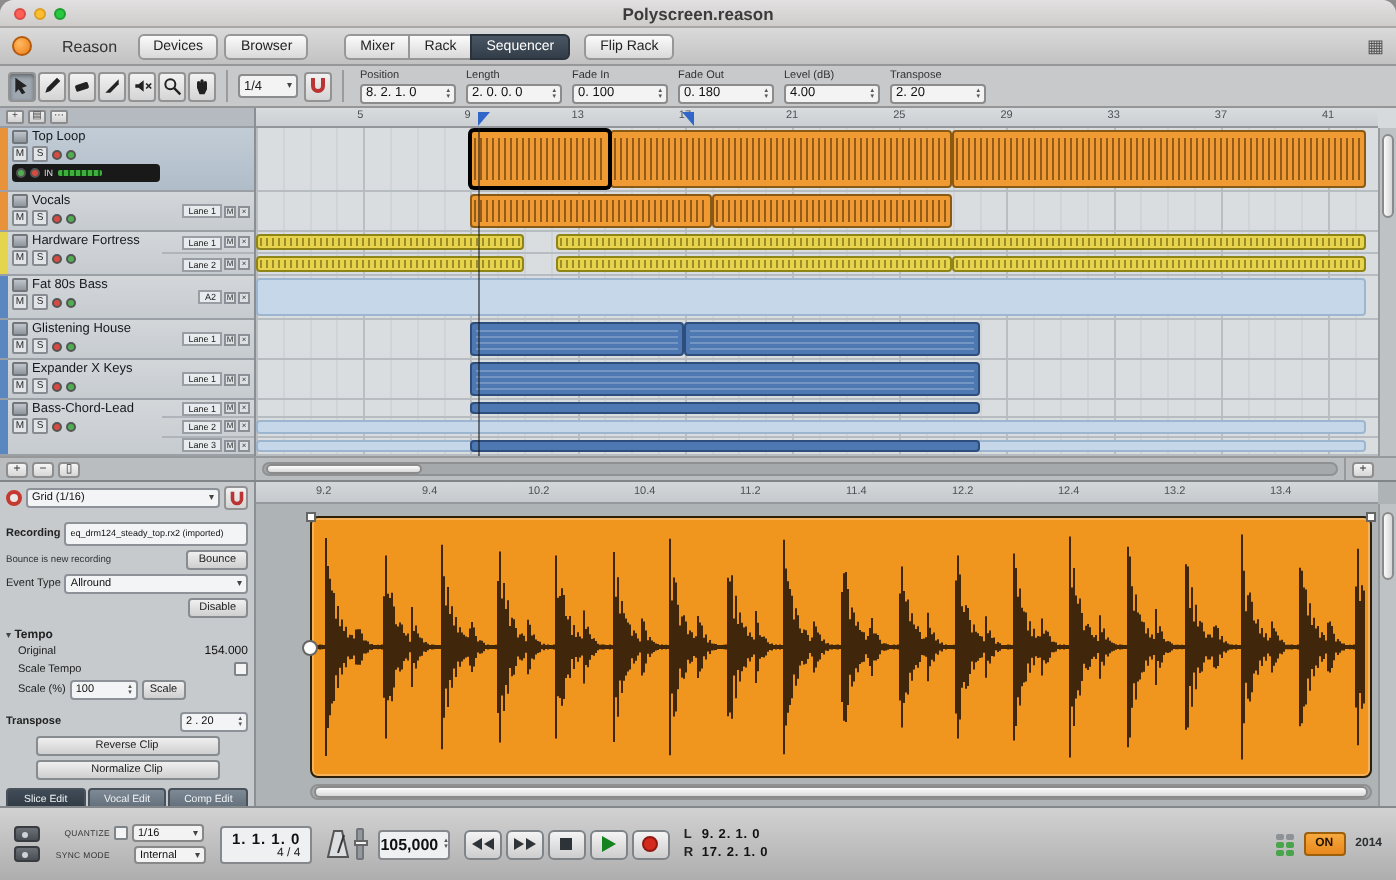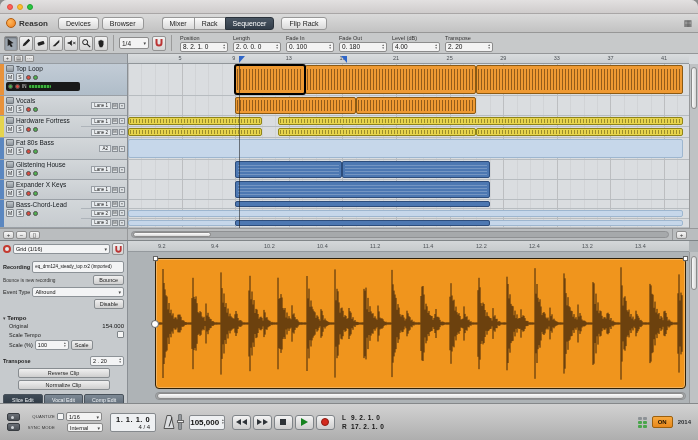--- a/index.html
+++ b/index.html
@@ -10,21 +10,21 @@
   .lights{display:flex;gap:4px;padding-left:7px;}
   .lt{width:6px;height:6px;border-radius:50%;display:inline-block;}
   .lt.red{background:#ff5f57;border:.5px solid #d94c43;}
   .lt.yel{background:#febc2e;border:.5px solid #d9a022;}
   .lt.grn{background:#28c840;border:.5px solid #1f9e33;}
   .wtitle{position:absolute;left:0;right:0;text-align:center;font-size:8.5px;font-weight:bold;color:#3c3c3c;}
   
   .toolbar{position:absolute;top:14px;left:0;right:0;height:19px;background:linear-gradient(#dadada,#c2c2c2);border-bottom:1px solid #979797;display:flex;align-items:center;gap:4px;padding:0 6px;}
   .logo{display:flex;align-items:center;gap:3px;margin-right:6px;}
   .logodot{width:10px;height:10px;border-radius:50%;background:radial-gradient(circle at 35% 35%,#ffb95e,#ee7c1a);border:1px solid #b35c0e;}
-  .logotext{font-size:8px;font-weight:bold;color:#333;}
+  .logotext{font-size:8px;font-weight:normal;color:#333;margin-left:12px;}
   .tbtn{height:13px;line-height:11px;padding:0 7px;font-size:7px;color:#222;background:linear-gradient(#fbfbfb,#d9d9d9);border:1px solid #979797;border-radius:3px;cursor:default;}
   .tgroup{display:flex;gap:3px;}
   .seggroup{margin-left:14px;gap:0;}
   .seggroup .tbtn{border-radius:0;border-right-width:0;}
   .seggroup .tbtn:first-child{border-radius:3px 0 0 3px;}
   .seggroup .tbtn:last-child{border-right-width:1px;border-radius:0 3px 3px 0;}
   .tbtn.active{background:linear-gradient(#4a5663,#323d49);color:#fff;border-color:#2a323b;}
   .flipbtn{margin-left:3px;}
   .spacer{flex:1;}
   .layout-ic{font-size:9px;color:#555;}
@@ -174,20 +174,21 @@
 <body>
 
 <div class="window">
 
   <div class="titlebar">
     <div class="lights">
       <span class="lt red"></span>
       <span class="lt yel"></span>
       <span class="lt grn"></span>
     </div>
+    <div class="wtitle">Polyscreen.reason</div>
   </div>
 
   <div class="toolbar">
     <div class="logo">
       <span class="logodot"></span>
       <span class="logotext">Reason</span>
     </div>
     <div class="tgroup">
         <div class="tbtn">Devices</div>
         <div class="tbtn">Browser</div>

